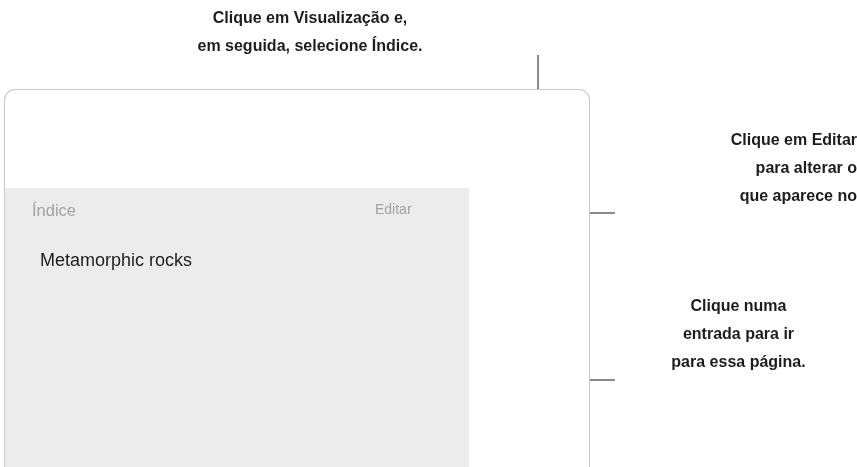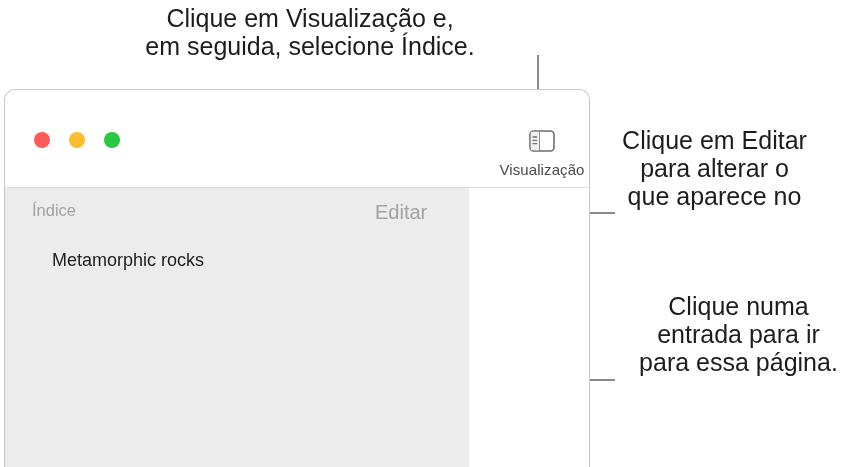--- a/index.html
+++ b/index.html
@@ -13,35 +13,36 @@
     font-family: "Liberation Sans", sans-serif;
     overflow: hidden;
     position: relative;
     -webkit-font-smoothing: antialiased;
   }
 
   
   .callout {
     position: absolute;
     color: #1d1d1f;
-    font-size: 25px;
+    font-size: 16px;
     line-height: 28px;
     white-space: pre-line;
+    font-weight: bold;
   }
   #callout-top {
     left: 0px;
     top: 4px;
     width: 620px;
     text-align: center;
   }
   #callout-edit {
-    left: 596px;
+    left: 620px;
     top: 126px;
     width: 237px;
-    text-align: center;
+    text-align: right;
   }
   #callout-entry {
     left: 620px;
     top: 292px;
     width: 237px;
     text-align: center;
   }
 
   
   .leader {
@@ -154,42 +155,41 @@
     position: absolute;
     left: 27px;
     top: 0;
     font-size: 16.5px;
     color: #a2a2a2;
   }
   #edit-button {
     position: absolute;
     left: 370px;
     top: 0;
-    font-size: 20px;
+    font-size: 14px;
     color: #a2a2a2;
     cursor: default;
   }
 
   #toc-list {
     position: absolute;
     left: 0;
     top: 52px;
     right: 0;
     list-style: none;
     margin: 0;
     padding: 0;
   }
   #toc-list li {
     height: 40px;
     line-height: 40px;
     padding-left: 35px;
     font-size: 18px;
     color: #1d1d1f;
     cursor: default;
-    margin-left: 12px;
   }
 
   
   #content-pane {
     position: absolute;
     left: 464px;
     top: 98px;
     right: 0;
     bottom: 0;
     background: #ffffff;
@@ -208,40 +208,20 @@
 <div class="callout" id="callout-entry">Clique numa
 entrada para ir
 para essa página.</div>
 
 <div class="leader" id="leader-vertical"></div>
 <div class="leader" id="leader-edit"></div>
 <div class="leader" id="leader-entry"></div>
 
 <div id="app-window">
 
-  <div id="toolbar">
-
-    <div id="traffic-lights">
-      <span class="dot" id="dot-close"></span>
-      <span class="dot" id="dot-min"></span>
-      <span class="dot" id="dot-max"></span>
-    </div>
-
-    <div id="view-button">
-      <span id="sidebar-toggle-icon">
-        <svg width="26" height="22" viewBox="0 0 26 22">
-          <rect x="1" y="1" width="24" height="20" rx="3.5" ry="3.5" fill="#ffffff" stroke="#6e6e6e" stroke-width="1.6"></rect>
-          <path d="M10 1.8 L10 20.2" stroke="#6e6e6e" stroke-width="1.6"></path>
-          <rect x="1.8" y="1.8" width="8.2" height="18.4" fill="#f0f0f0"></rect>
-          <path d="M4 7 H7.6 M4 10.3 H7.6 M4 13.6 H7.6" stroke="#6e6e6e" stroke-width="1.3" stroke-linecap="round"></path>
-        </svg>
-      </span>
-      <span id="view-button-label">Visualização</span>
-    </div>
-  </div>
 
   <div id="sidebar">
 
     <div id="sidebar-header">
       <span id="sidebar-title">Índice</span>
       <span id="edit-button">Editar</span>
     </div>
 
     <ul id="toc-list">
       <li>Metamorphic rocks</li>

